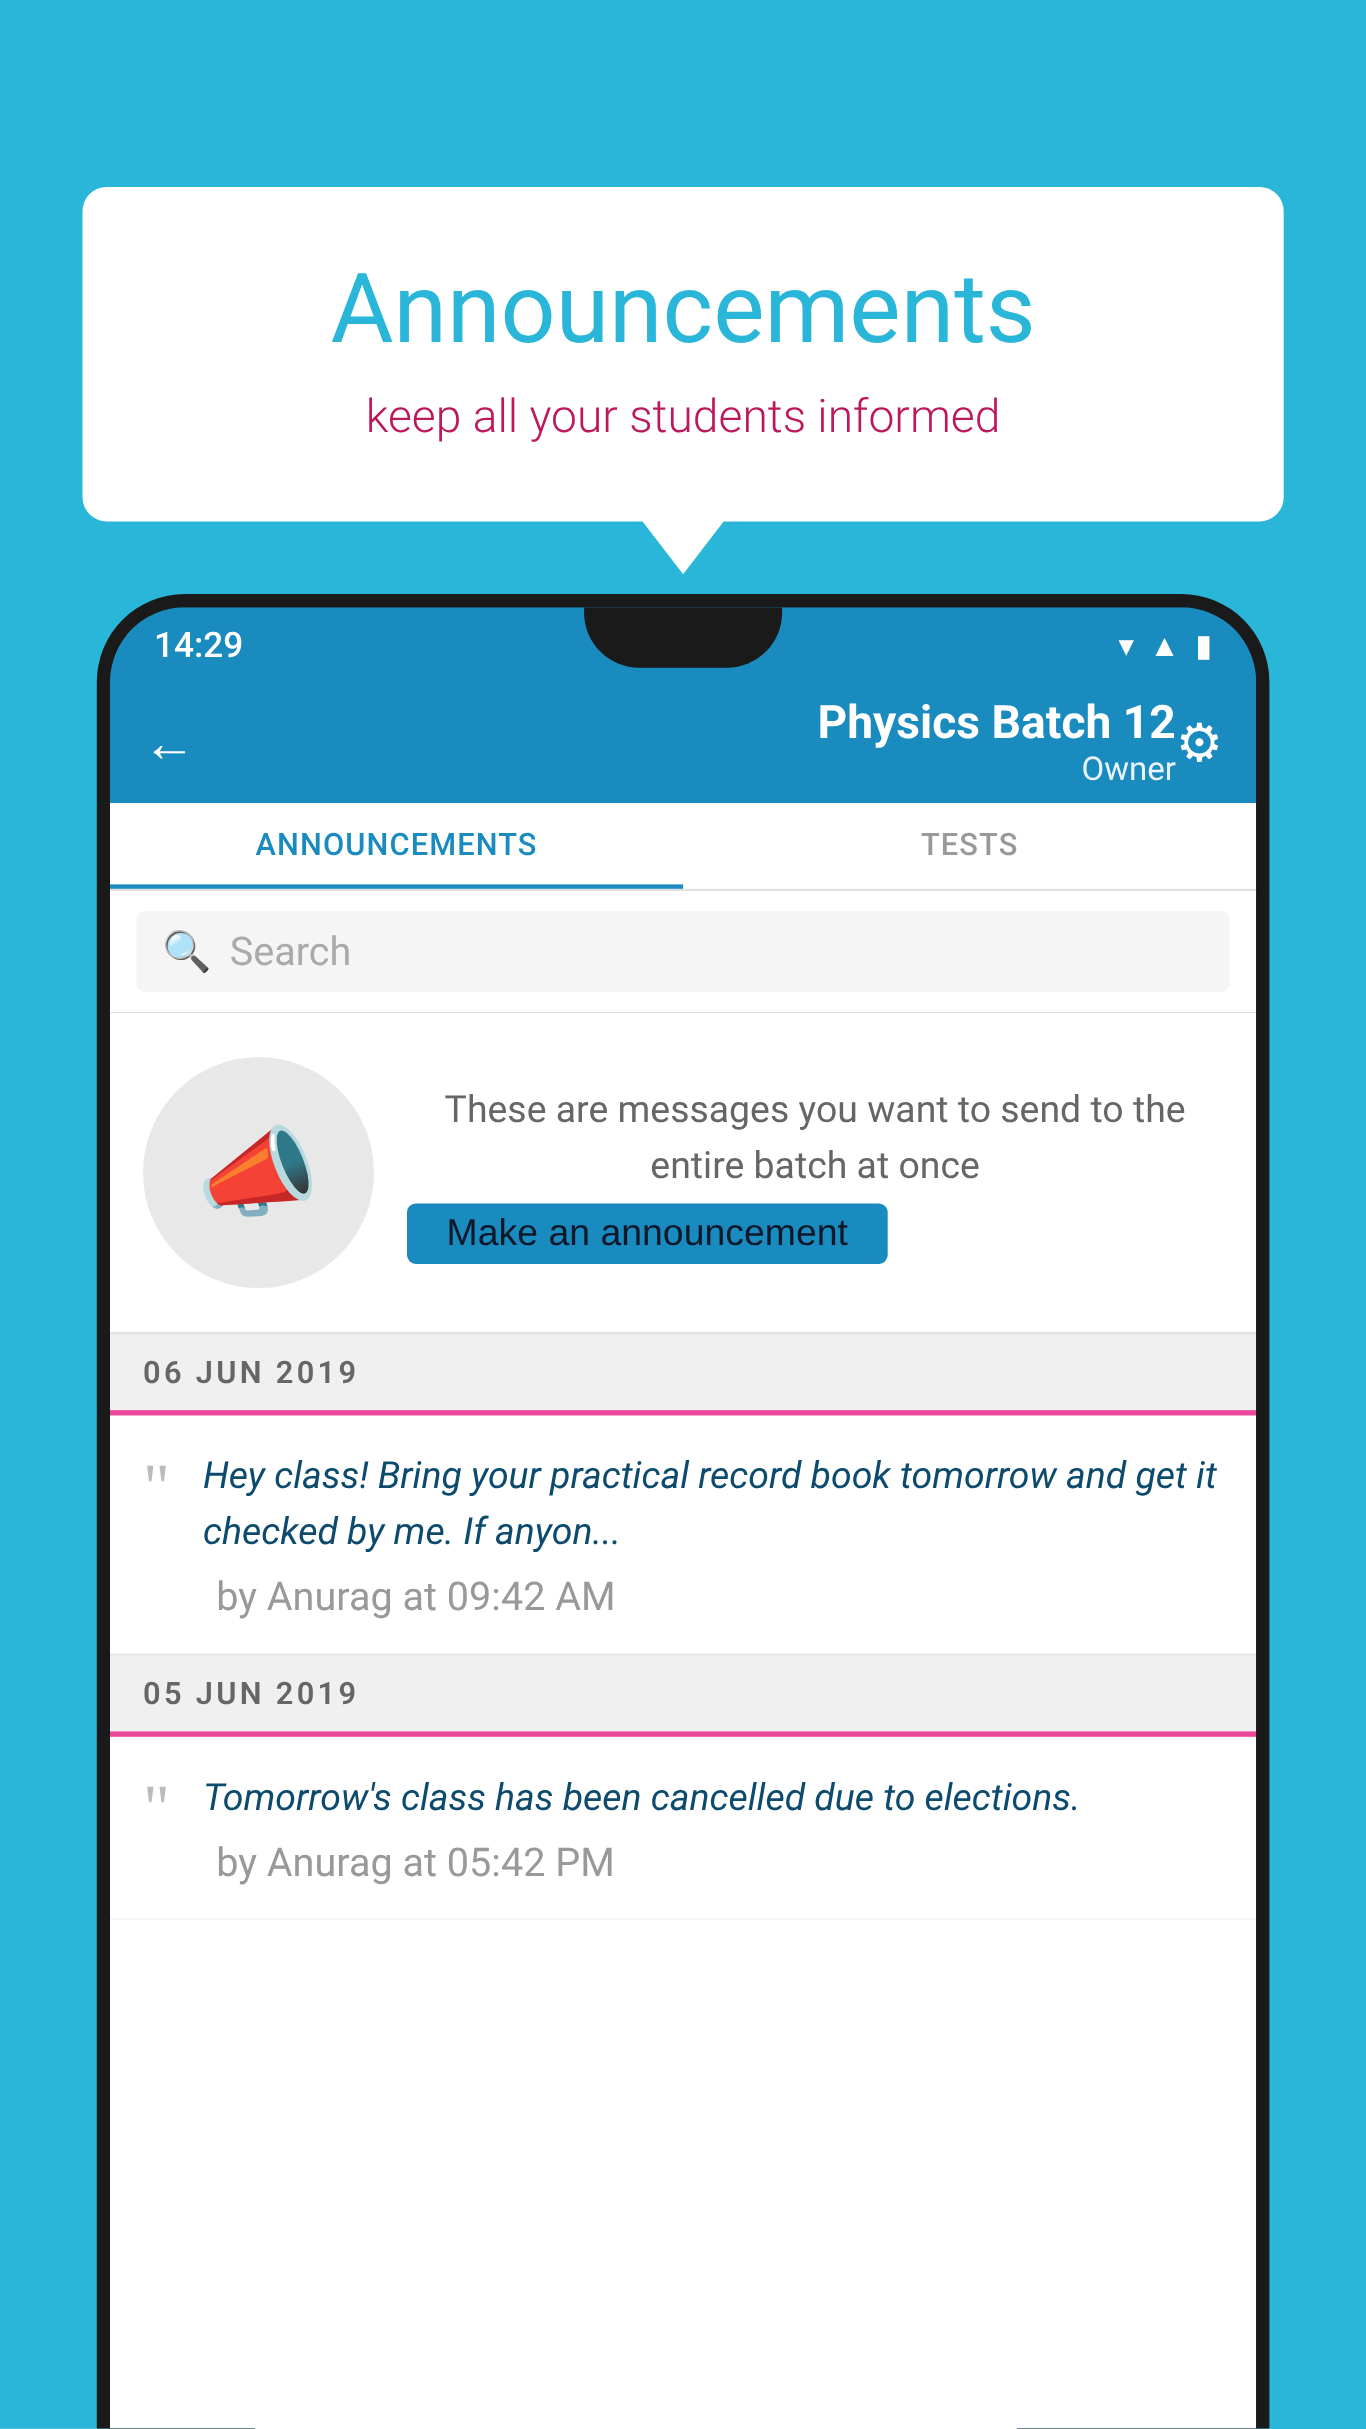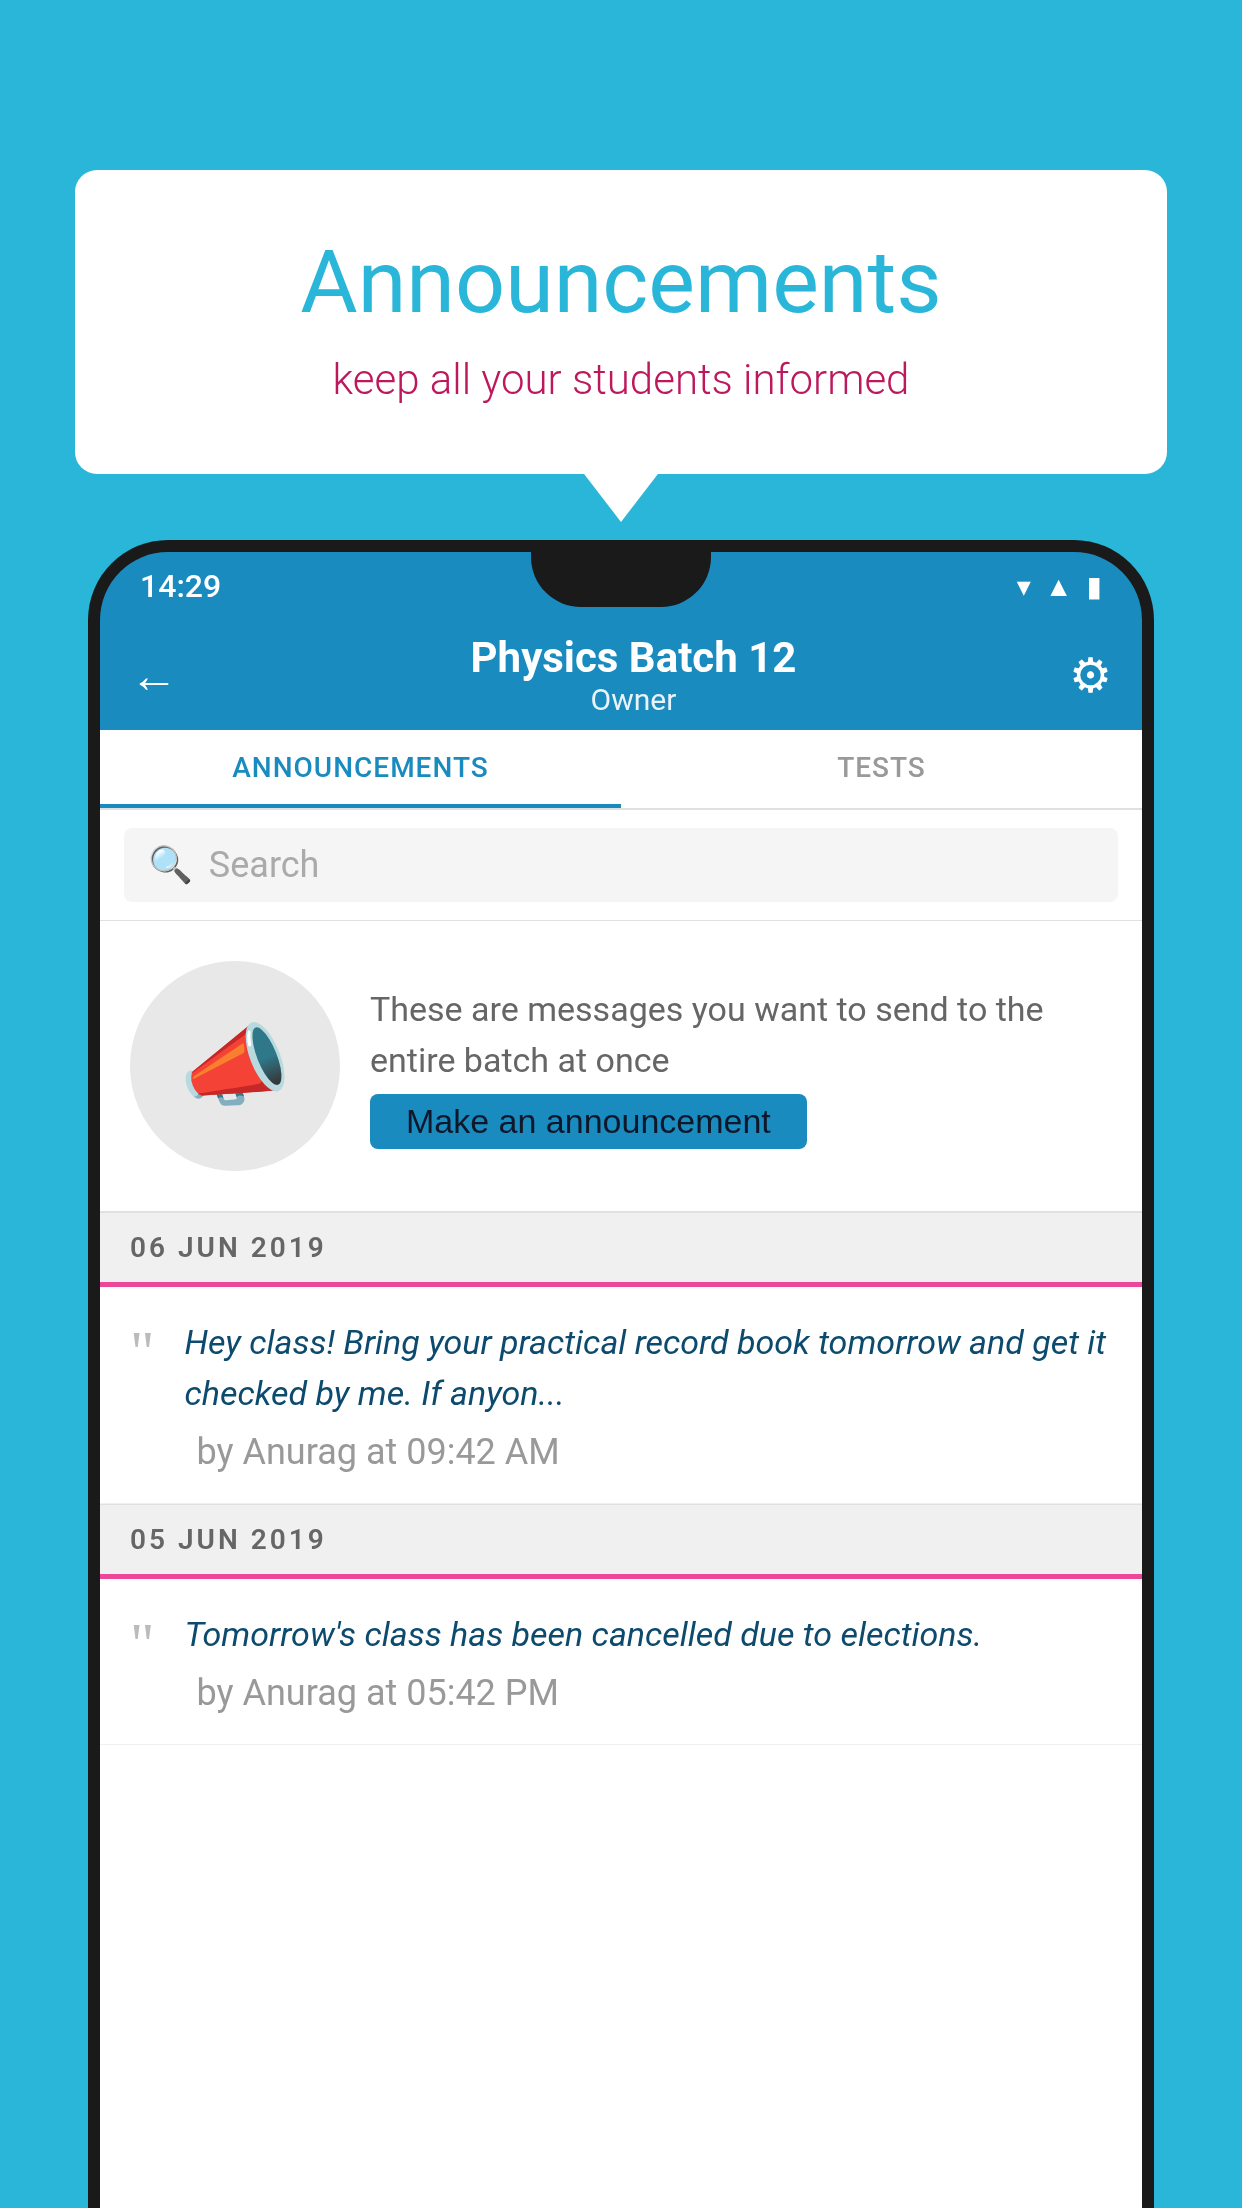--- a/index.html
+++ b/index.html
@@ -132,21 +132,21 @@
 
     .back-arrow {
       color: white;
       font-size: 48px;
       margin-right: 20px;
       cursor: pointer;
     }
 
     .app-bar-center {
       flex: 1;
-      text-align: center;
+      text-align: right;
     }
 
     .app-bar-title {
       color: white;
       font-size: 42px;
       font-weight: 700;
     }
 
     .app-bar-subtitle {
       color: rgba(255,255,255,0.9);
@@ -246,20 +246,21 @@
 
     .promo-right {
       flex: 1;
     }
 
     .promo-text {
       color: #666;
       font-size: 34px;
       line-height: 1.5;
       margin-bottom: 8px;
+      text-align: center;
     }
 
     .make-announcement-btn {
       background: #1a8bbf;
       color: #0f172a;
       border: none;
       border-radius: 8px;
       padding: 8px 36px;
       font-size: 34px;
       font-weight: 500;

